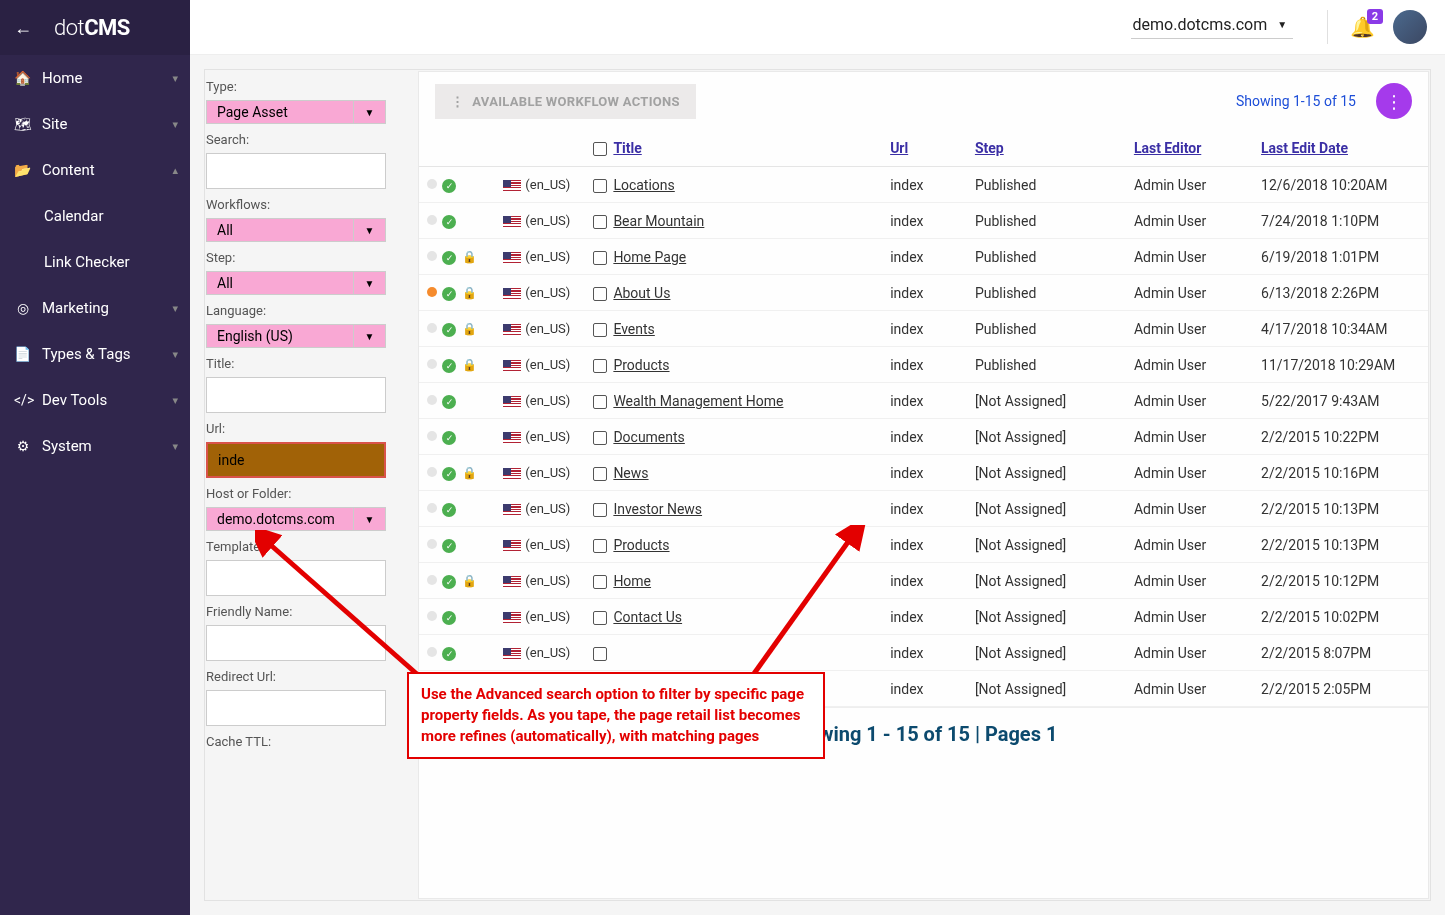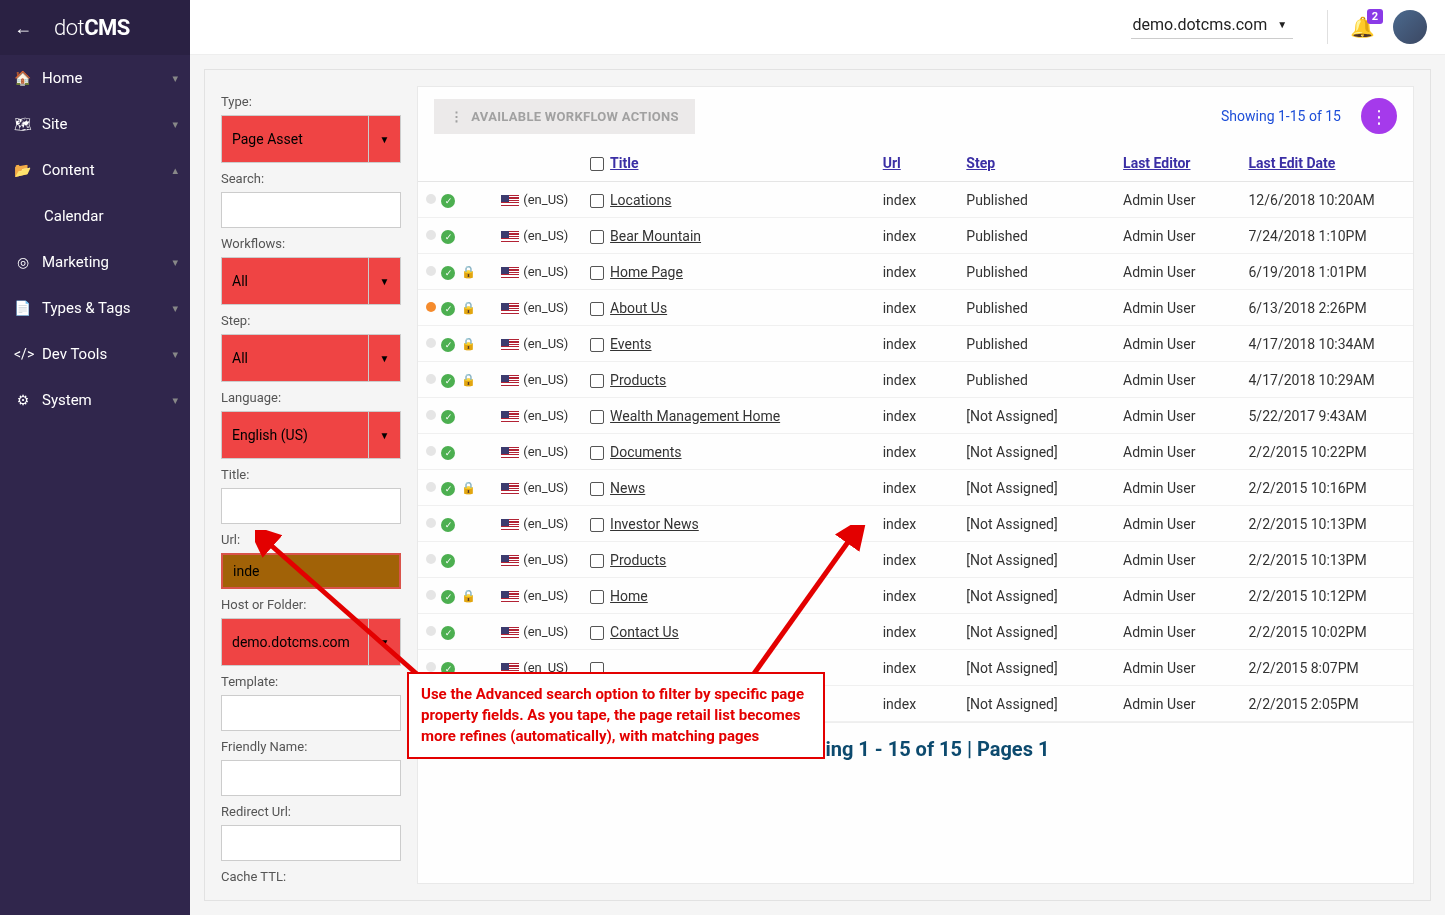--- a/index.html
+++ b/index.html
@@ -23,26 +23,26 @@
 .topbar { position: absolute; left: 190px; top: 0; right: 0; height: 55px; background: #fff; border-bottom: 1px solid #eee; display: flex; align-items: center; justify-content: flex-end; padding: 0 18px; }
 .site-select { font-size: 16px; color: #222; margin-right: 24px; display: flex; align-items: center; border-bottom: 1px solid #ccc; padding: 0 6px 4px 2px; }
 .site-select .caret { margin-left: 10px; font-size: 10px; }
 .divider-v { width: 1px; height: 34px; background: #e0e0e0; margin: 0 10px; }
 .bell-wrap { position: relative; margin: 0 12px; cursor: pointer; }
 .bell-wrap .badge { position: absolute; top: -6px; right: -8px; background: #8a3ae7; color: #fff; font-size: 11px; padding: 1px 5px; border-radius: 3px; font-weight: 700; }
 .avatar { width: 34px; height: 34px; border-radius: 50%; background: linear-gradient(135deg,#4b6a8e,#3b4762); margin-left: 6px; cursor: pointer; }
 
 
 .content { position: absolute; left: 190px; top: 55px; right: 0; bottom: 0; background: #f5f5f5; padding: 14px; }
-.content-inner { background: #f5f5f5; height: 100%; display: flex; gap: 16px; border: 1px solid #e2e2e2; padding: 16px; }
+.content-inner { background: #f5f5f5; height: 100%; display: flex; gap: 32px; border: 1px solid #e2e2e2; padding: 1px; }
 
 
 .filters { width: 180px; flex-shrink: 0; }
 .flabel { font-size: 13px; color: #555; margin: 8px 0 6px; }
-.fselect { width: 100%; height: 48px; border: 1px solid #ccc; background: #ef4444; display: flex; align-items: center; padding: 0 10px; font-size: 14px; position: relative; cursor: pointer; }
+.fselect { width: 100%; height: 24px; border: 1px solid #ccc; background: #f9a8d4; display: flex; align-items: center; padding: 0 10px; font-size: 14px; position: relative; cursor: pointer; }
 .fselect .caret-box { position: absolute; right: 0; top: 0; width: 32px; height: 100%; border-left: 1px solid #ccc; display: flex; align-items: center; justify-content: center; font-size: 10px; }
 .ftext { width: 100%; height: 36px; border: 1px solid #ccc; background: #fff; padding: 0 10px; font-size: 14px; }
 .ftext.hl { border: 2px solid #d9534a; background: #a16207; }
 
 
 .results { flex: 1; background: #fefefe; border: 1px solid #e9e9e9; position: relative; }
 .res-top { height: 58px; display: flex; align-items: center; padding: 0 16px; justify-content: space-between; }
 .wf-btn { background: #eceaea; color: #a1a1a1; font-size: 13px; font-weight: 700; letter-spacing: 0.3px; padding: 10px 16px; border: none; cursor: not-allowed; display: flex; align-items: center; }
 .wf-btn .dots { margin-right: 8px; }
 .showing { color: #1d4ed8; font-size: 14px; margin-right: 10px; }
@@ -90,20 +90,23 @@
     <span class="chev">▾</span>
   </div>
   <div class="nav-item expanded">
     <span class="nav-icon">📂</span>
     <span>Content</span>
     <span class="chev">▴</span>
   </div>
   <div class="nav-sub">
       <span>Calendar</span>
     </div>
+  <div class="nav-sub">
+      <span>Link Checker</span>
+    </div>
   <div class="nav-item">
     <span class="nav-icon">◎</span>
     <span>Marketing</span>
     <span class="chev">▾</span>
   </div>
   <div class="nav-item">
     <span class="nav-icon">📄</span>
     <span>Types &amp; Tags</span>
     <span class="chev">▾</span>
   </div>
@@ -281,21 +284,21 @@
     <td class="status-cell">
       <span class="dot1 "></span>
       <span class="chk-green">✓</span>
       <span class="lock-i">🔒</span>
     </td>
     <td class="flag-cell"><span class="flag-us"></span>(en_US)</td>
     <td class="title-cell"><span class="cb"></span>Products</td>
     <td>index</td>
     <td>Published</td>
     <td>Admin User</td>
-    <td>4/17/2018 10:29AM</td>
+    <td>11/17/2018 10:29AM</td>
             </tr>
             <tr>
     <td class="status-cell">
       <span class="dot1 "></span>
       <span class="chk-green">✓</span>
       
     </td>
     <td class="flag-cell"><span class="flag-us"></span>(en_US)</td>
     <td class="title-cell"><span class="cb"></span>Wealth Management Home</td>
     <td>index</td>

